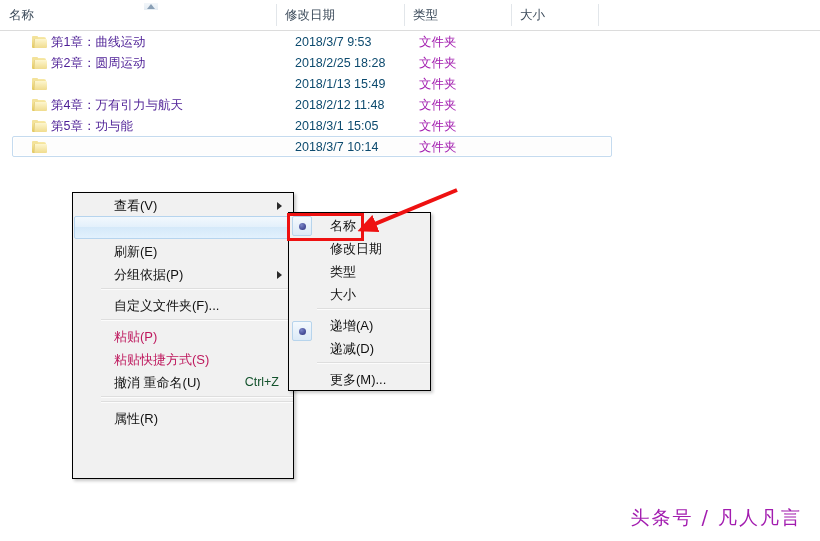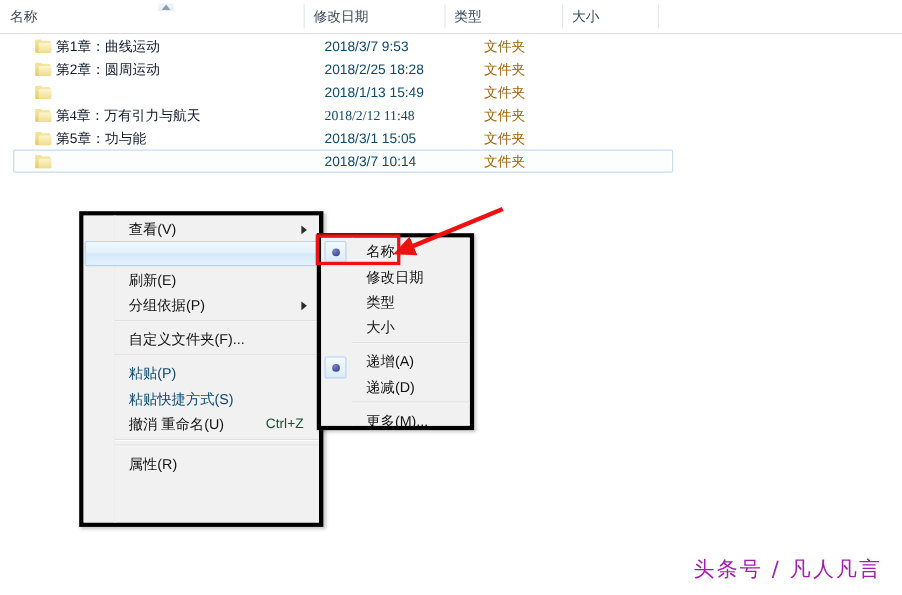--- a/index.html
+++ b/index.html
@@ -95,30 +95,30 @@
   .file-row .cell {
     position: absolute;
     top: 0;
     height: 21px;
     line-height: 21px;
     white-space: nowrap;
     font-size: 12.5px;
   }
   .cell-name {
     left: 18px;
-    color: #0f172a;
+    color: #4c1d95;
     padding-left: 20px;
   }
   .cell-date {
     left: 282px;
     color: #0c4a6e;
   }
   .cell-type {
-    left: 427px;
-    color: #a16207;
+    left: 406px;
+    color: #a21caf;
   }
   .folder-icon {
     position: absolute;
     left: 19px;
     top: 4px;
     width: 15px;
     height: 13px;
   }
   .folder-icon .back {
     position: absolute;
@@ -140,21 +140,21 @@
     width: 12px; height: 9px;
     background: linear-gradient(to bottom, #fdf6cf, #f0dc8e);
     border-left: 1px solid #e8d489;
     border-radius: 0 1px 1px 1px;
   }
 
   
   .menu {
     position: absolute;
     background: #f1f1f1;
-    border: 4px solid #000000;
+    border: 1px solid #000000;
     box-shadow: 2px 2px 3px rgba(0,0,0,.22);
     box-sizing: border-box;
     font-size: 13px;
     color: #111111;
   }
   .menu-gutter {
     position: absolute;
     left: 0; top: 0; bottom: 0;
     width: 28px;
     background: #f1f1f1;
@@ -169,21 +169,21 @@
     position: relative;
     height: 23px;
     line-height: 23px;
     padding-left: 11px;
     white-space: nowrap;
     box-sizing: border-box;
     border: 1px solid transparent;
     margin: 0 1px;
     font-size: 13px;
   }
-  .menu-item.disabled { color: #0c4a6e; }
+  .menu-item.disabled { color: #be185d; }
   .menu-item .accel {
     position: absolute;
     right: 12px;
     top: 0;
     color: #14532d;
     font-size: 12.5px;
   }
   .menu-item .arrow {
     position: absolute;
     right: 9px;
@@ -298,21 +298,21 @@
       </div>
       <div class="file-row" style="margin-left: 12px; margin-right: 208px;">
         <div class="folder-icon">
           <div class="back"></div>
           <div class="tab"></div>
           <div class="front"></div>
         </div>
         <div class="cell cell-date">2018/1/13 15:49</div>
         <div class="cell cell-type">文件夹</div>
       </div>
-      <div class="file-row" style="margin-left: 12px; margin-right: 208px; font-family: Liberation Serif, serif;">
+      <div class="file-row" style="margin-left: 12px; margin-right: 208px;">
         <div class="folder-icon">
           <div class="back"></div>
           <div class="tab"></div>
           <div class="front"></div>
         </div>
         <div class="cell cell-name">第4章：万有引力与航天</div>
         <div class="cell cell-date">2018/2/12 11:48</div>
         <div class="cell cell-type">文件夹</div>
       </div>
       <div class="file-row" style="margin-left: 12px; margin-right: 208px;">

